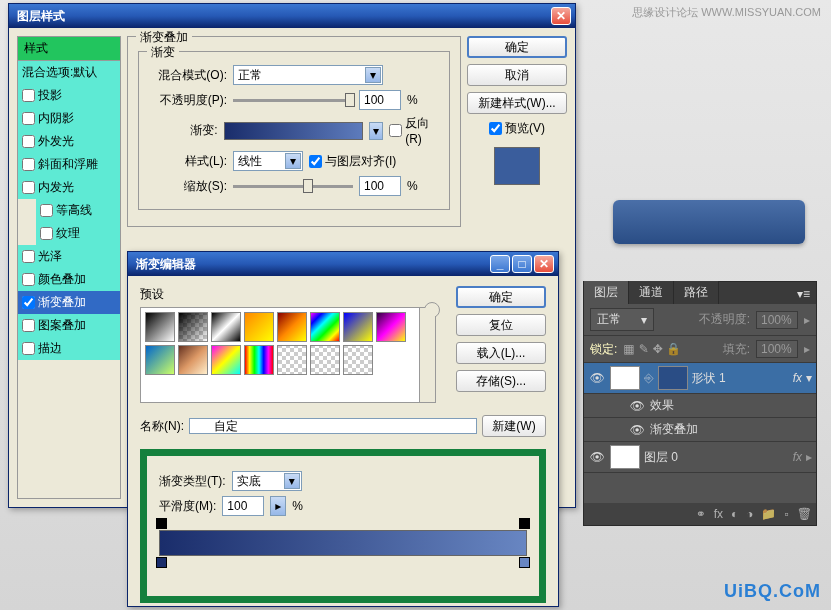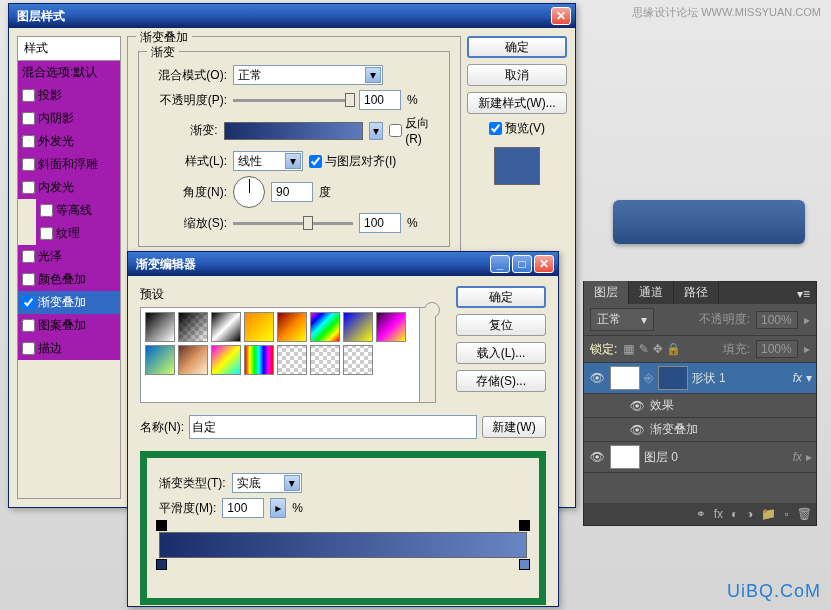--- a/index.html
+++ b/index.html
@@ -1,34 +1,34 @@
 <!DOCTYPE html>
 <html><head>
 <meta charset="utf-8">
 <style>
 *{box-sizing:border-box;margin:0;padding:0;font-family:"Microsoft YaHei","SimSun",sans-serif;font-size:12px}
 body{background:linear-gradient(180deg,#e8e8e8 0%,#d5d5d5 100%);width:831px;height:610px;position:relative;overflow:hidden}
 .watermark{position:absolute;top:5px;right:10px;color:#999;font-size:11px}
-.watermark2{position:absolute;bottom:8px;right:10px;color:#2a7fd4;font-size:18px;font-weight:normal;letter-spacing:1px}
+.watermark2{position:absolute;bottom:8px;right:10px;color:#2a7fd4;font-size:18px;font-weight:bold;letter-spacing:1px}
 .blue-btn-preview{position:absolute;top:200px;right:26px;width:192px;height:44px;background:linear-gradient(180deg,#4a6fa8 0%,#2a4d85 100%);border-radius:6px;box-shadow:0 2px 4px rgba(0,0,0,0.3)}
 
 .window{position:absolute;background:#ece9d8;border:1px solid #0a246a;box-shadow:2px 2px 6px rgba(0,0,0,0.3)}
 .titlebar{background:linear-gradient(180deg,#3b77d1 0%,#2659b5 50%,#0a246a 100%);height:24px;display:flex;align-items:center;padding:0 4px;color:#fff;font-weight:bold}
 .titlebar-text{flex:1;padding-left:4px}
 .window-btns{display:flex;gap:2px}
 .wbtn{width:20px;height:18px;background:linear-gradient(180deg,#f5a89c 0%,#e84e3c 100%);border:1px solid #fff;border-radius:3px;display:flex;align-items:center;justify-content:center;color:#fff;font-weight:bold;cursor:pointer}
 .wbtn.min{background:linear-gradient(180deg,#7ba7e8 0%,#3b77d1 100%)}
 .wbtn.max{background:linear-gradient(180deg,#7ba7e8 0%,#3b77d1 100%)}
 
 
 .dlg1{top:3px;left:8px;width:568px;height:505px}
 .dlg1-body{display:flex;height:calc(100% - 24px);padding:8px;gap:6px}
 .style-list{width:104px;border:1px solid #999}
-.style-header{background:#ffffff;padding:3px 6px;border-bottom:1px solid #999}
-.style-item{padding:3px 4px;display:flex;align-items:center;gap:3px;cursor:pointer;background:#a21caf}
+.style-header{background:#22c55e;padding:3px 6px;border-bottom:1px solid #999}
+.style-item{padding:3px 4px;display:flex;align-items:center;gap:3px;cursor:pointer;background:#5eead4}
 .style-item.selected{background:#316ac5;color:#fff}
 .style-item input[type=checkbox]{margin:0}
 .style-sub{padding-left:18px}
 .style-sub .style-item{padding-left:4px}
 
 .dlg1-main{flex:1;min-width:0}
 .fieldset{border:1px solid #999;padding:8px 10px;margin-bottom:8px;position:relative}
 .fieldset-label{position:absolute;top:-8px;left:8px;background:#ece9d8;padding:0 4px}
 .row{display:flex;align-items:center;margin:5px 0;gap:6px}
 .row-lbl{width:78px;text-align:right}
@@ -53,21 +53,21 @@
 .dlg2-body{padding:10px 12px;height:calc(100% - 24px);overflow:hidden}
 .dlg2-top{display:flex;gap:20px}
 .preset-area{flex:1}
 .preset-grid{border:1px solid #999;background:#fff;padding:4px;height:96px;display:flex;flex-wrap:wrap;gap:3px;align-content:flex-start;position:relative}
 .preset-scroll{position:absolute;right:0;top:0;bottom:0;width:16px;background:#ece9d8;border-left:1px solid #999}
 .preset-sw{width:30px;height:30px;border:1px solid #888;cursor:pointer}
 .preset-opts{position:absolute;top:-6px;right:-5px;width:16px;height:16px;border:1px solid #999;background:#ece9d8;border-radius:50%;display:flex;align-items:center;justify-content:center;cursor:pointer;font-size:9px}
 
 .dlg2-right{width:90px;display:flex;flex-direction:column;gap:6px}
 .name-row{display:flex;align-items:center;gap:5px;margin:12px 0}
-.name-input{flex:1;height:24px;border:1px solid #7f9db9;background:#fff;padding:0 2px;display:flex;align-items:center}
+.name-input{flex:1;height:16px;border:1px solid #7f9db9;background:#fff;padding:0 24px;display:flex;align-items:center}
 
 .grad-type-area{border:7px solid #15803d;padding:10px 12px 40px;margin-top:8px}
 .grad-bar-edit{margin-top:14px;position:relative}
 .grad-bar{height:26px;border:1px solid #666;background:linear-gradient(90deg,#1a2d6b 0%,#6886c2 100%)}
 .stop{position:absolute;width:11px;height:11px;border:1px solid #000;background:#fff;cursor:pointer}
 .stop.top{top:-12px}
 .stop.bot{bottom:-12px}
 
 
 .panel{position:absolute;top:281px;right:14px;width:234px;background:#535353;border:1px solid #2a2a2a;color:#ddd}
@@ -193,26 +193,20 @@
           <div class="row">
             <span class="row-lbl">样式(L):</span>
             <div class="select" style="width:70px">
                 <span>线性</span>
                 <span class="arrow">▾</span>
               </div>
             <label class="checkbox-lbl">
                 <input type="checkbox" checked="" style="">
                 <span>与图层对齐(I)</span>
               </label>
-          </div>
-          <div class="row">
-            <span class="row-lbl">角度(N):</span>
-            <div class="angle-dial"></div>
-            <div class="num-input">90</div>
-            <span>度</span>
           </div>
           <div class="row">
             <span class="row-lbl">缩放(S):</span>
             <div class="slider">
                 <div class="slider-track">
                   <div class="slider-thumb" style="left:70px"></div>
                 </div>
               </div>
             <div class="num-input">100</div>
             <span>%</span>

